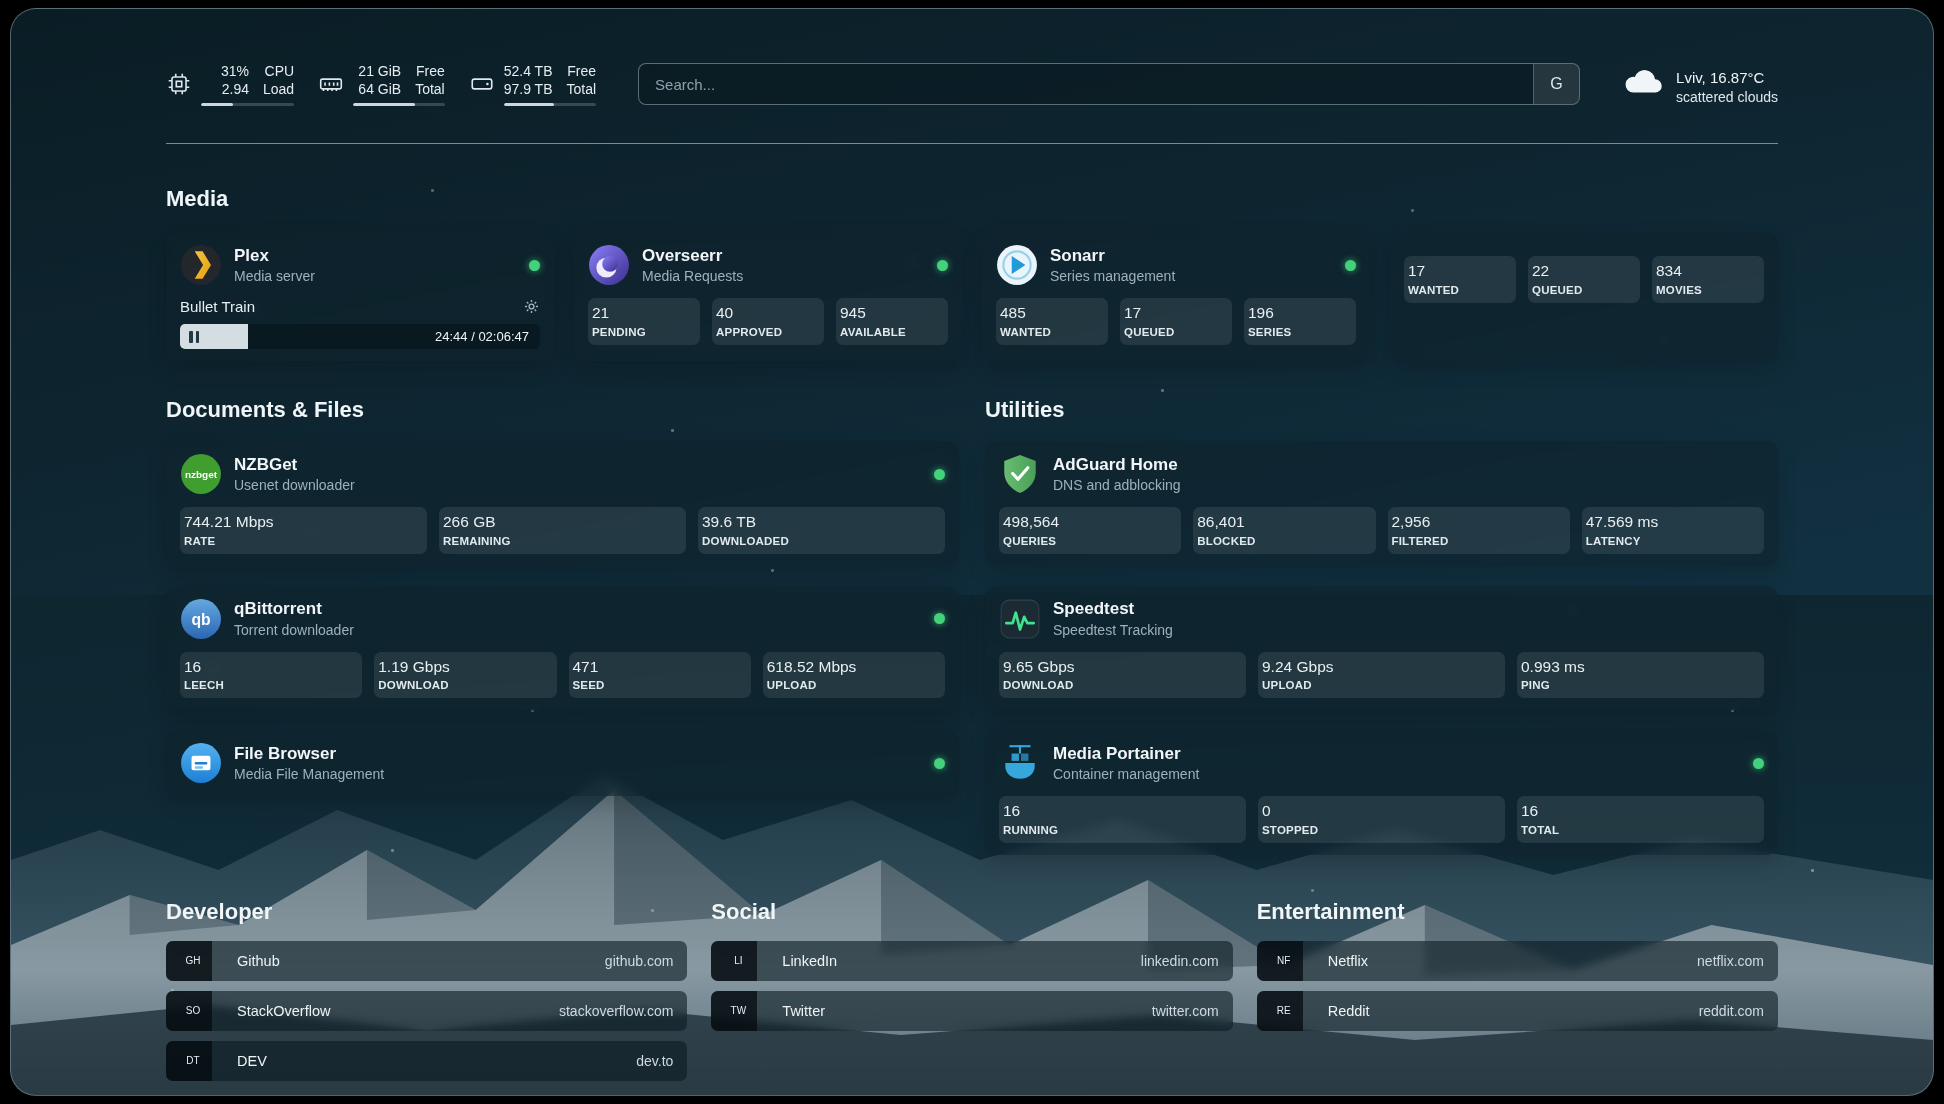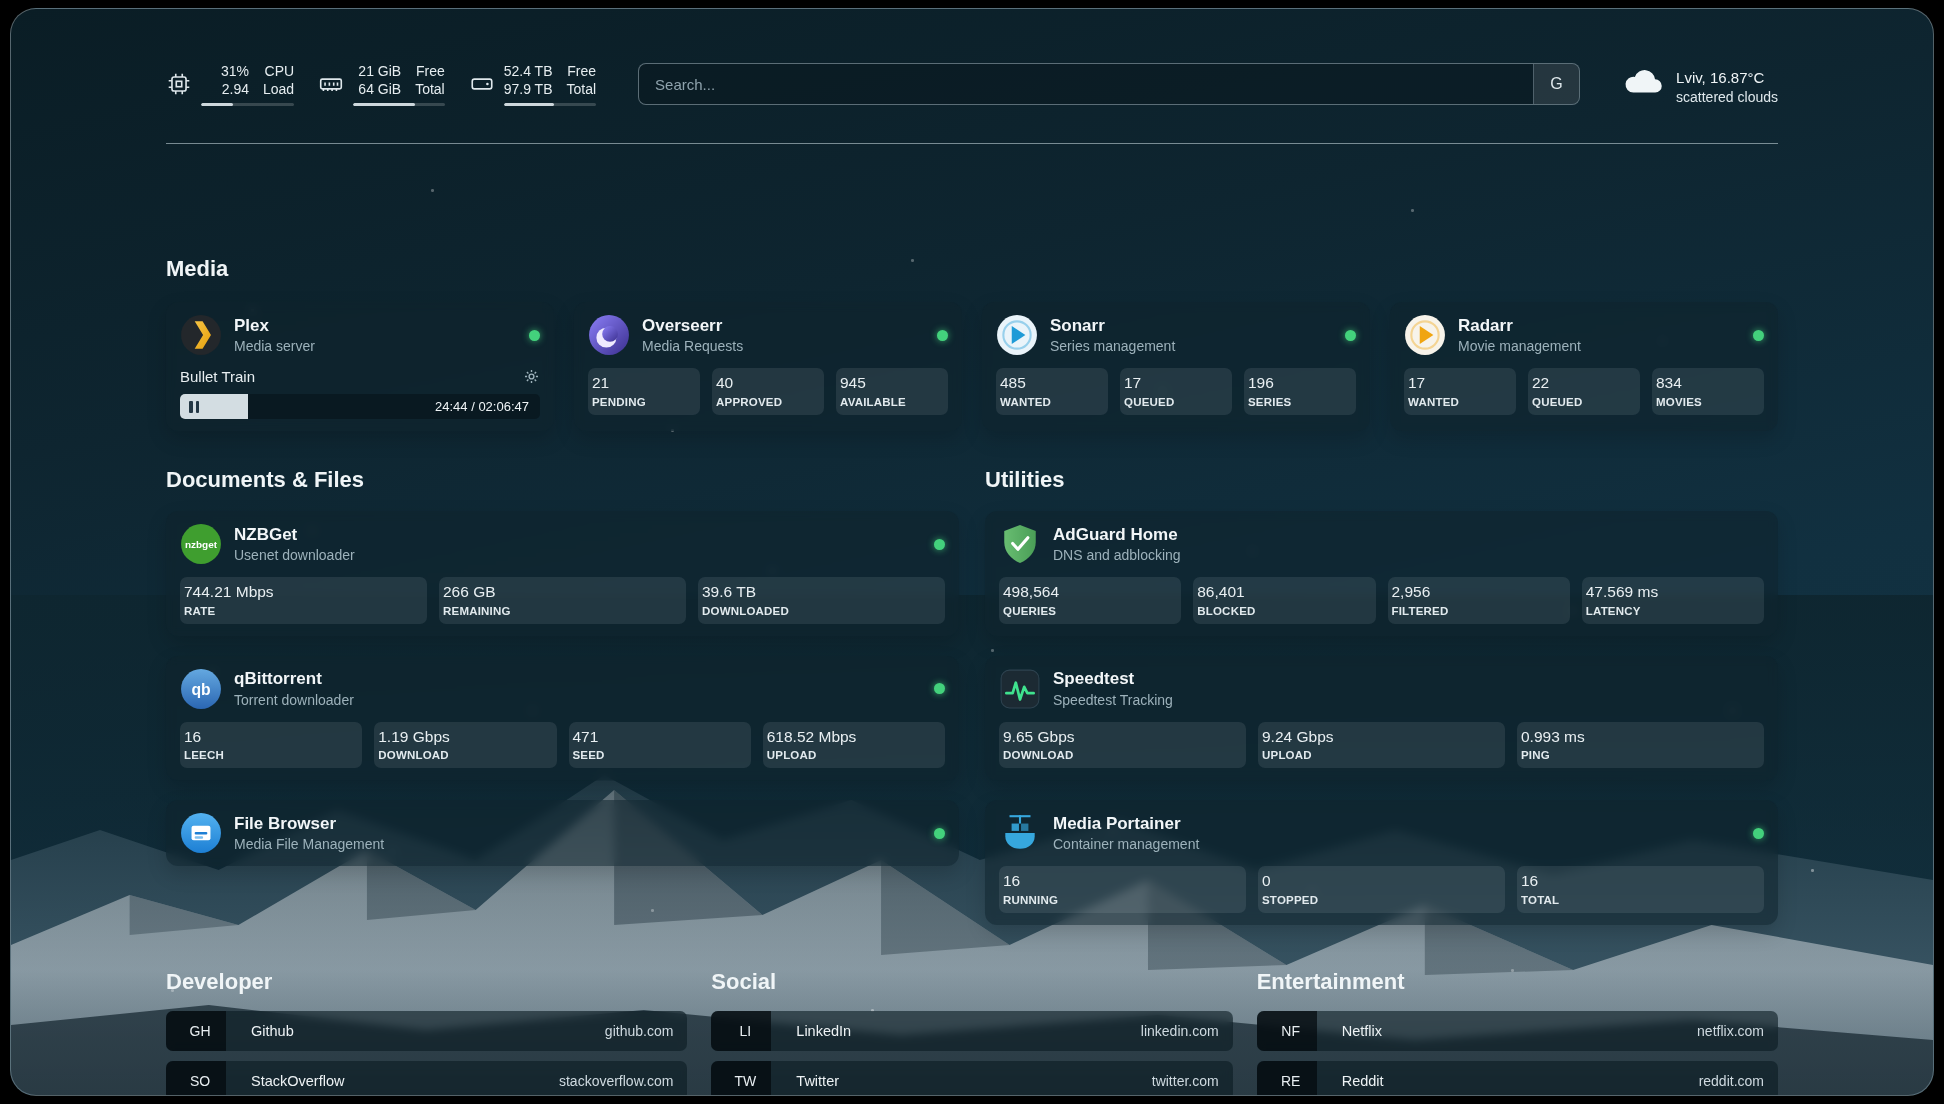--- a/index.html
+++ b/index.html
@@ -56,21 +56,21 @@
                 cursor:pointer; font-family:inherit; }
 
   .weather { display:flex; align-items:flex-end; gap:12px; }
   .weather-text { display:flex; flex-direction:column; line-height:1.35; font-size:15px; color:#f0f5f7; }
   .weather-cond { font-size:14px; color:#dfe8ec; }
 
   .divider { margin-top:22px; border-top:1.5px solid rgba(210,225,232,0.55); }
 
   
   .section-title { font-size:22px; font-weight:700; color:#f0f5f7; }
-  .media-section { margin-top:112px; }
+  .media-section { margin-top:42px; }
   .media-grid { margin-top:20px; display:grid; grid-template-columns:repeat(4,1fr); gap:20px; }
 
   .card { background:rgba(14,34,43,0.55); border-radius:12px; padding:12px 14px;
           box-shadow:0 8px 20px rgba(0,0,0,0.15); backdrop-filter:blur(5px); }
   .card-head { display:flex; align-items:center; gap:12px; }
   .svc-icon { width:42px; height:42px; flex:0 0 42px; }
   .svc-icon svg { width:100%; height:100%; display:block; }
   .svc-name { font-size:17px; font-weight:600; color:#f2f6f8; line-height:1.2; }
   .svc-desc { font-size:14px; color:#9db2bb; margin-top:2px; }
   .dot { width:11px; height:11px; border-radius:50%; background:#43d17c; margin-left:auto;
@@ -95,22 +95,22 @@
   .cols { margin-top:36px; display:grid; grid-template-columns:1fr 1fr; gap:26px; align-items:start; }
   .col .section-title { margin-bottom:18px; }
   .col .card { margin-bottom:20px; }
   .col .card:last-child { margin-bottom:0; }
 
   
   .bms { margin-top:44px; display:grid; grid-template-columns:repeat(3,1fr); gap:24px; align-items:start; }
   .bm-col .section-title { margin-bottom:16px; }
   .bm { display:flex; align-items:center; height:40px; background:rgba(10,26,33,0.6);
         border-radius:7px; margin-bottom:10px; overflow:hidden; backdrop-filter:blur(4px); cursor:pointer; }
-  .bm-abbr { width:60px; align-self:stretch; display:flex; align-items:center; justify-content:center;
-             background:rgba(4,10,14,0.72); color:#e8eef1; font-size:14px;padding-left:8px; }
+  .bm-abbr { width:46px; align-self:stretch; display:flex; align-items:center; justify-content:center;
+             background:rgba(4,10,14,0.72); color:#e8eef1; font-size:10px;padding-left:8px; }
   .bm-name { padding:0 25px; font-size:14.5px; color:#eef3f5; }
   .bm-url { margin-left:auto; padding-right:14px; font-size:14px; color:#cfdae0; }
 </style>
 </head>
 <body>
 
 <div class="window">
 
   <svg class="mtns" viewBox="0 0 1944 470" preserveAspectRatio="none">
     <defs>
@@ -338,34 +338,20 @@
                 <div class="stat-lab">QUEUED</div>
               </div>
               <div class="stat">
                 <div class="stat-val">196</div>
                 <div class="stat-lab">SERIES</div>
               </div>
             </div>
         </div>
 
         <div class="card">
-          <div class="card-head">
-            <span class="svc-icon">
-              <svg viewBox="0 0 40 40">
-                  <circle cx="20" cy="20" r="19" fill="#f7f3ea"></circle>
-                <circle cx="20" cy="20" r="13" fill="none" stroke="#f0a511" stroke-width="2" opacity="0.4"></circle>
-                <path d="M15 11.5l13 8.5-13 8.5z" fill="#f0a511"></path>
-                </svg>
-            </span>
-            <div class="svc-text">
-              <div class="svc-name">Radarr</div>
-              <div class="svc-desc">Movie management</div>
-            </div>
-            <span class="dot"></span>
-          </div>
           <div class="stats">
               <div class="stat">
                 <div class="stat-val">17</div>
                 <div class="stat-lab">WANTED</div>
               </div>
               <div class="stat">
                 <div class="stat-val">22</div>
                 <div class="stat-lab">QUEUED</div>
               </div>
               <div class="stat">

